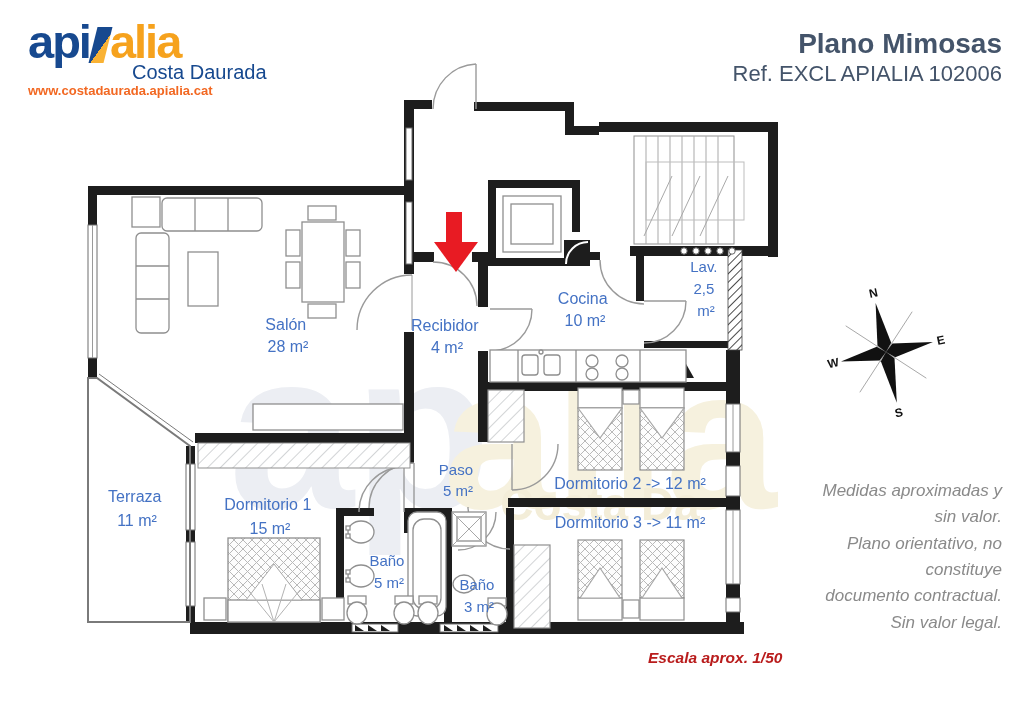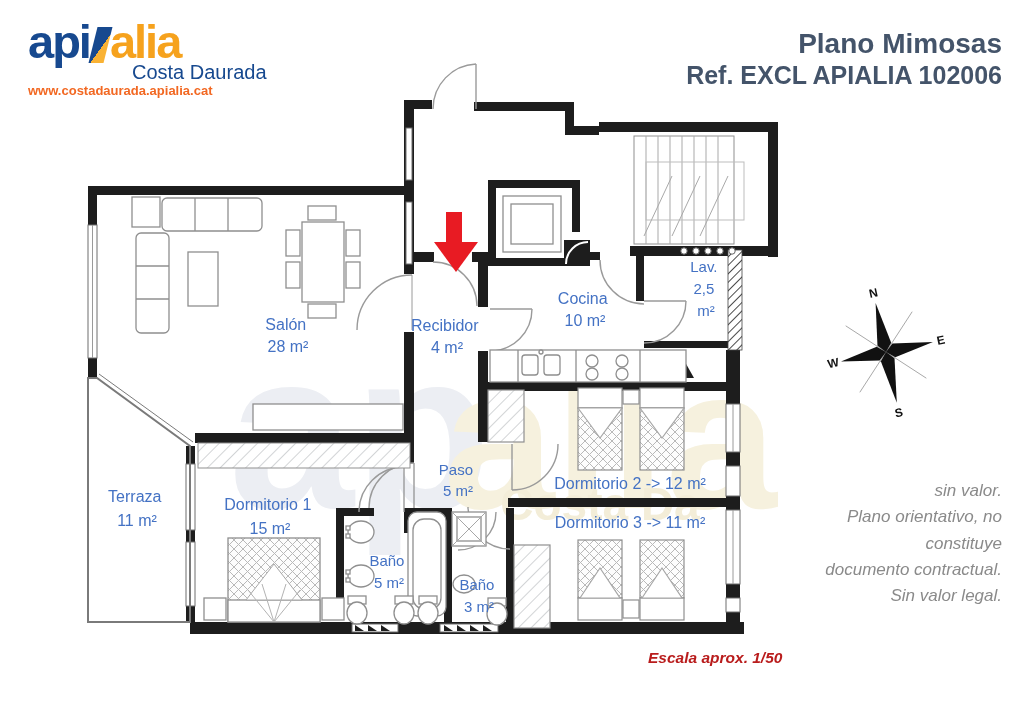--- a/index.html
+++ b/index.html
@@ -12,21 +12,21 @@
   .logo-api{font-size:47px;font-weight:800;color:#17498f;letter-spacing:-2px;}
   .logo-glyph{display:inline-block;width:15px;height:36px;margin:0 2px 2px 3px;
               transform:skewX(-14deg);
               background:linear-gradient(115deg,#17498f 58%,#f9b234 58%);}
   .logo-alia{font-size:47px;font-weight:800;color:#f6a21d;letter-spacing:-2px;}
   .logo-sub{font-size:20px;color:#17498f;margin:-4px 0 0 104px;line-height:1.1;}
   .logo-url{font-size:13px;font-weight:700;color:#f26822;margin-top:0;}
   
   .titleblock{position:absolute;right:22px;top:28px;text-align:right;color:#44546a;z-index:3;}
   .title-main{font-size:28px;font-weight:800;line-height:1.15;}
-  .title-ref{font-size:25px;font-weight:700;line-height:1.25;}
+  .title-ref{font-size:22px;font-weight:400;line-height:1.25;}
   
   .disclaimer{position:absolute;right:22px;top:478px;width:240px;text-align:right;z-index:3;
               color:#8a8a8a;font-size:17px;font-style:italic;line-height:1.55;}
   .scale-note{position:absolute;left:648px;top:649px;z-index:3;color:#b91c1c;
               font-size:15.5px;font-style:italic;font-weight:600;text-align:center;}
 </style>
 </head>
 <body>
 
 <div id="canvas">
@@ -373,20 +373,21 @@
       <g font-size="12" font-weight="bold" fill="#111" text-anchor="middle">
         <text x="0" y="-56">N</text>
         <text x="56" y="4">E</text>
         <text x="0" y="66">S</text>
         <text x="-54" y="4">W</text>
       </g>
     </g>
   </svg>
 
   <div class="disclaimer">
+    <div>Medidas aproximadas y</div>
     <div>sin valor.</div>
     <div>Plano orientativo, no</div>
     <div>constituye</div>
     <div>documento contractual.</div>
     <div>Sin valor legal.</div>
   </div>
 
   <div class="scale-note">Escala aprox. 1/50</div>
 
 </div>

